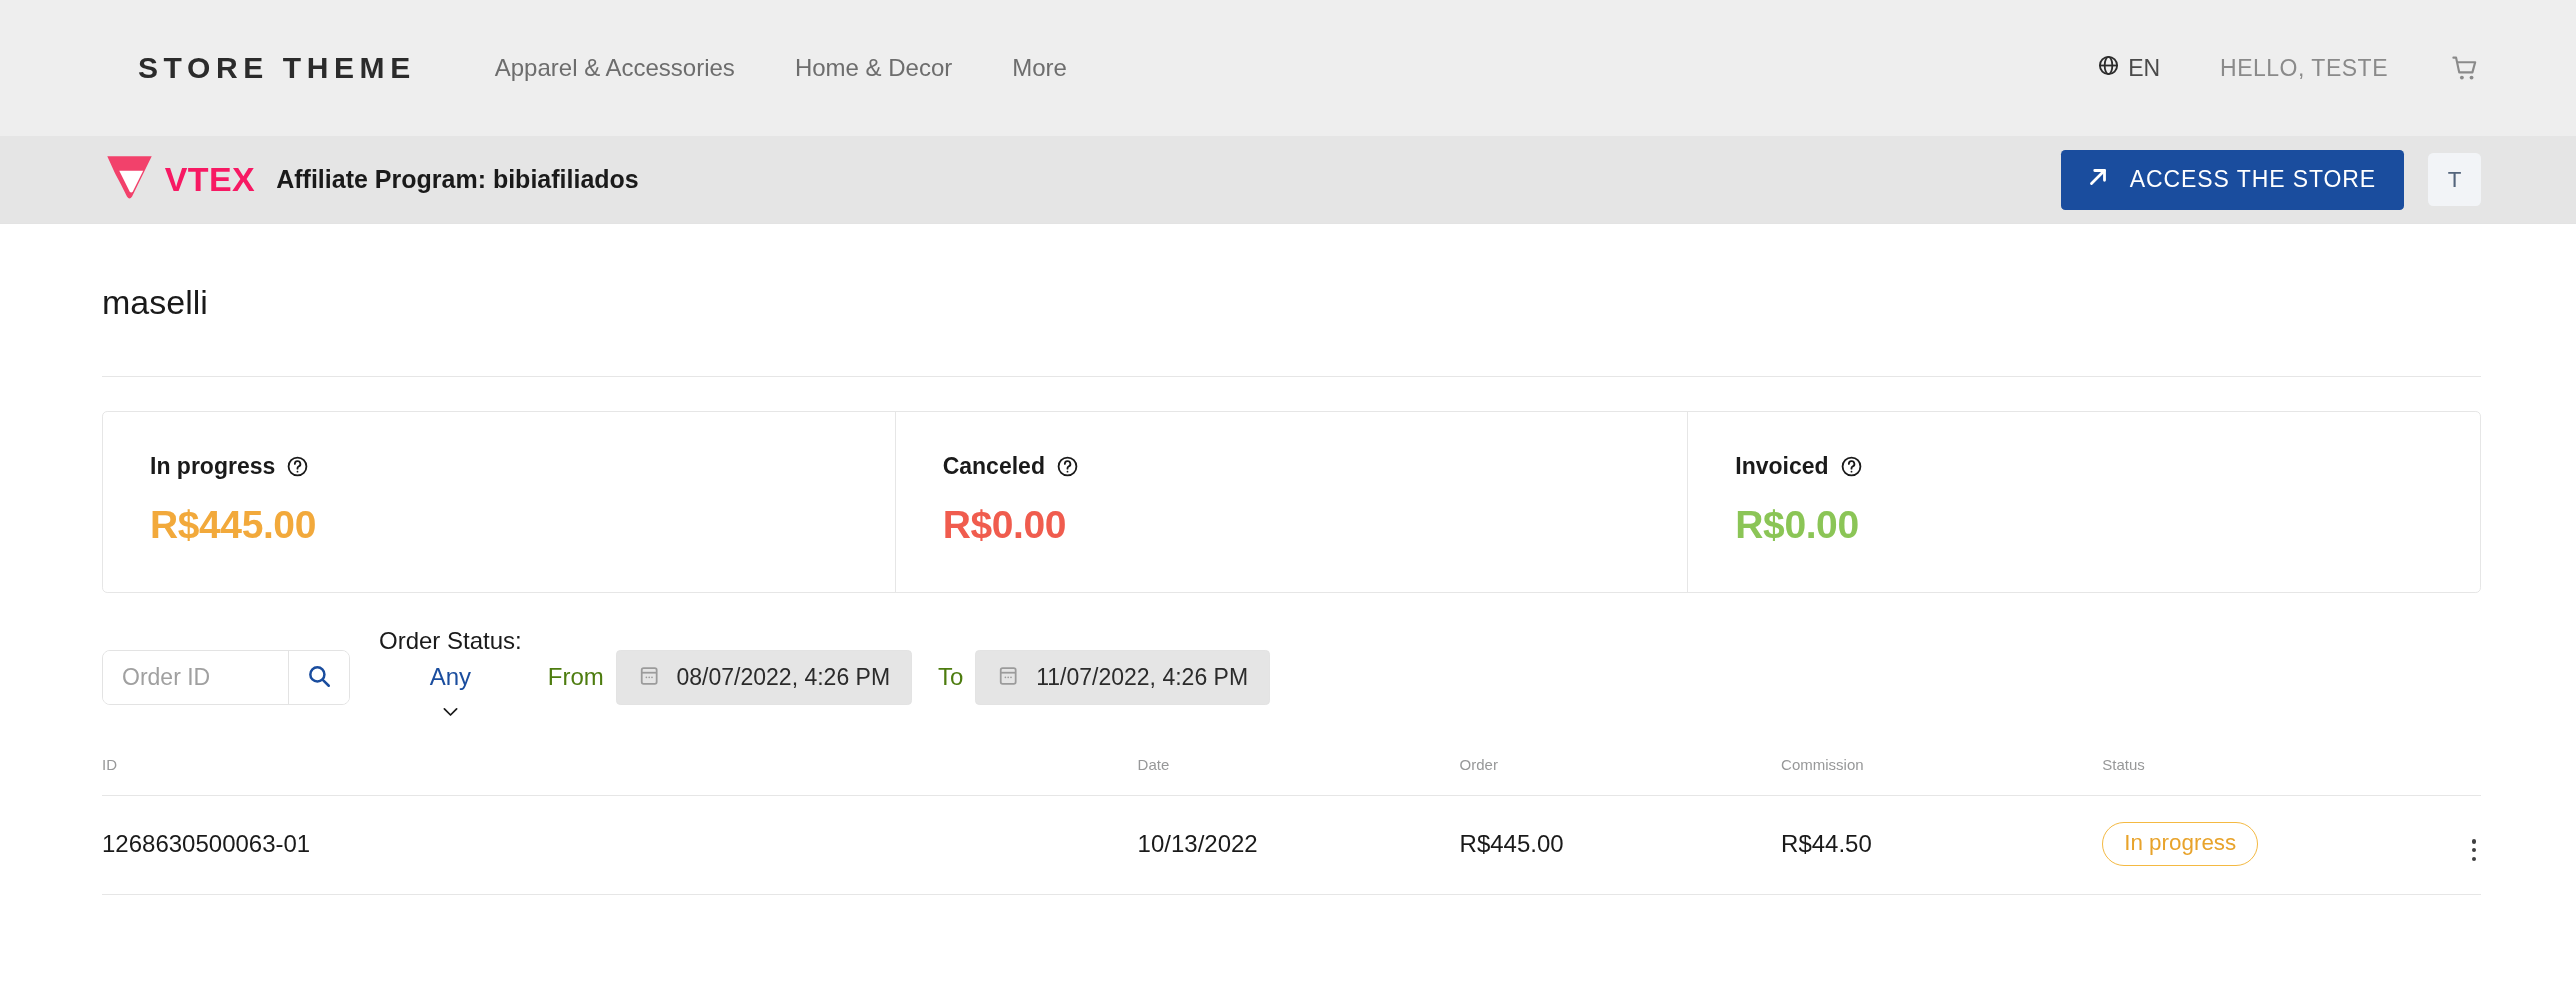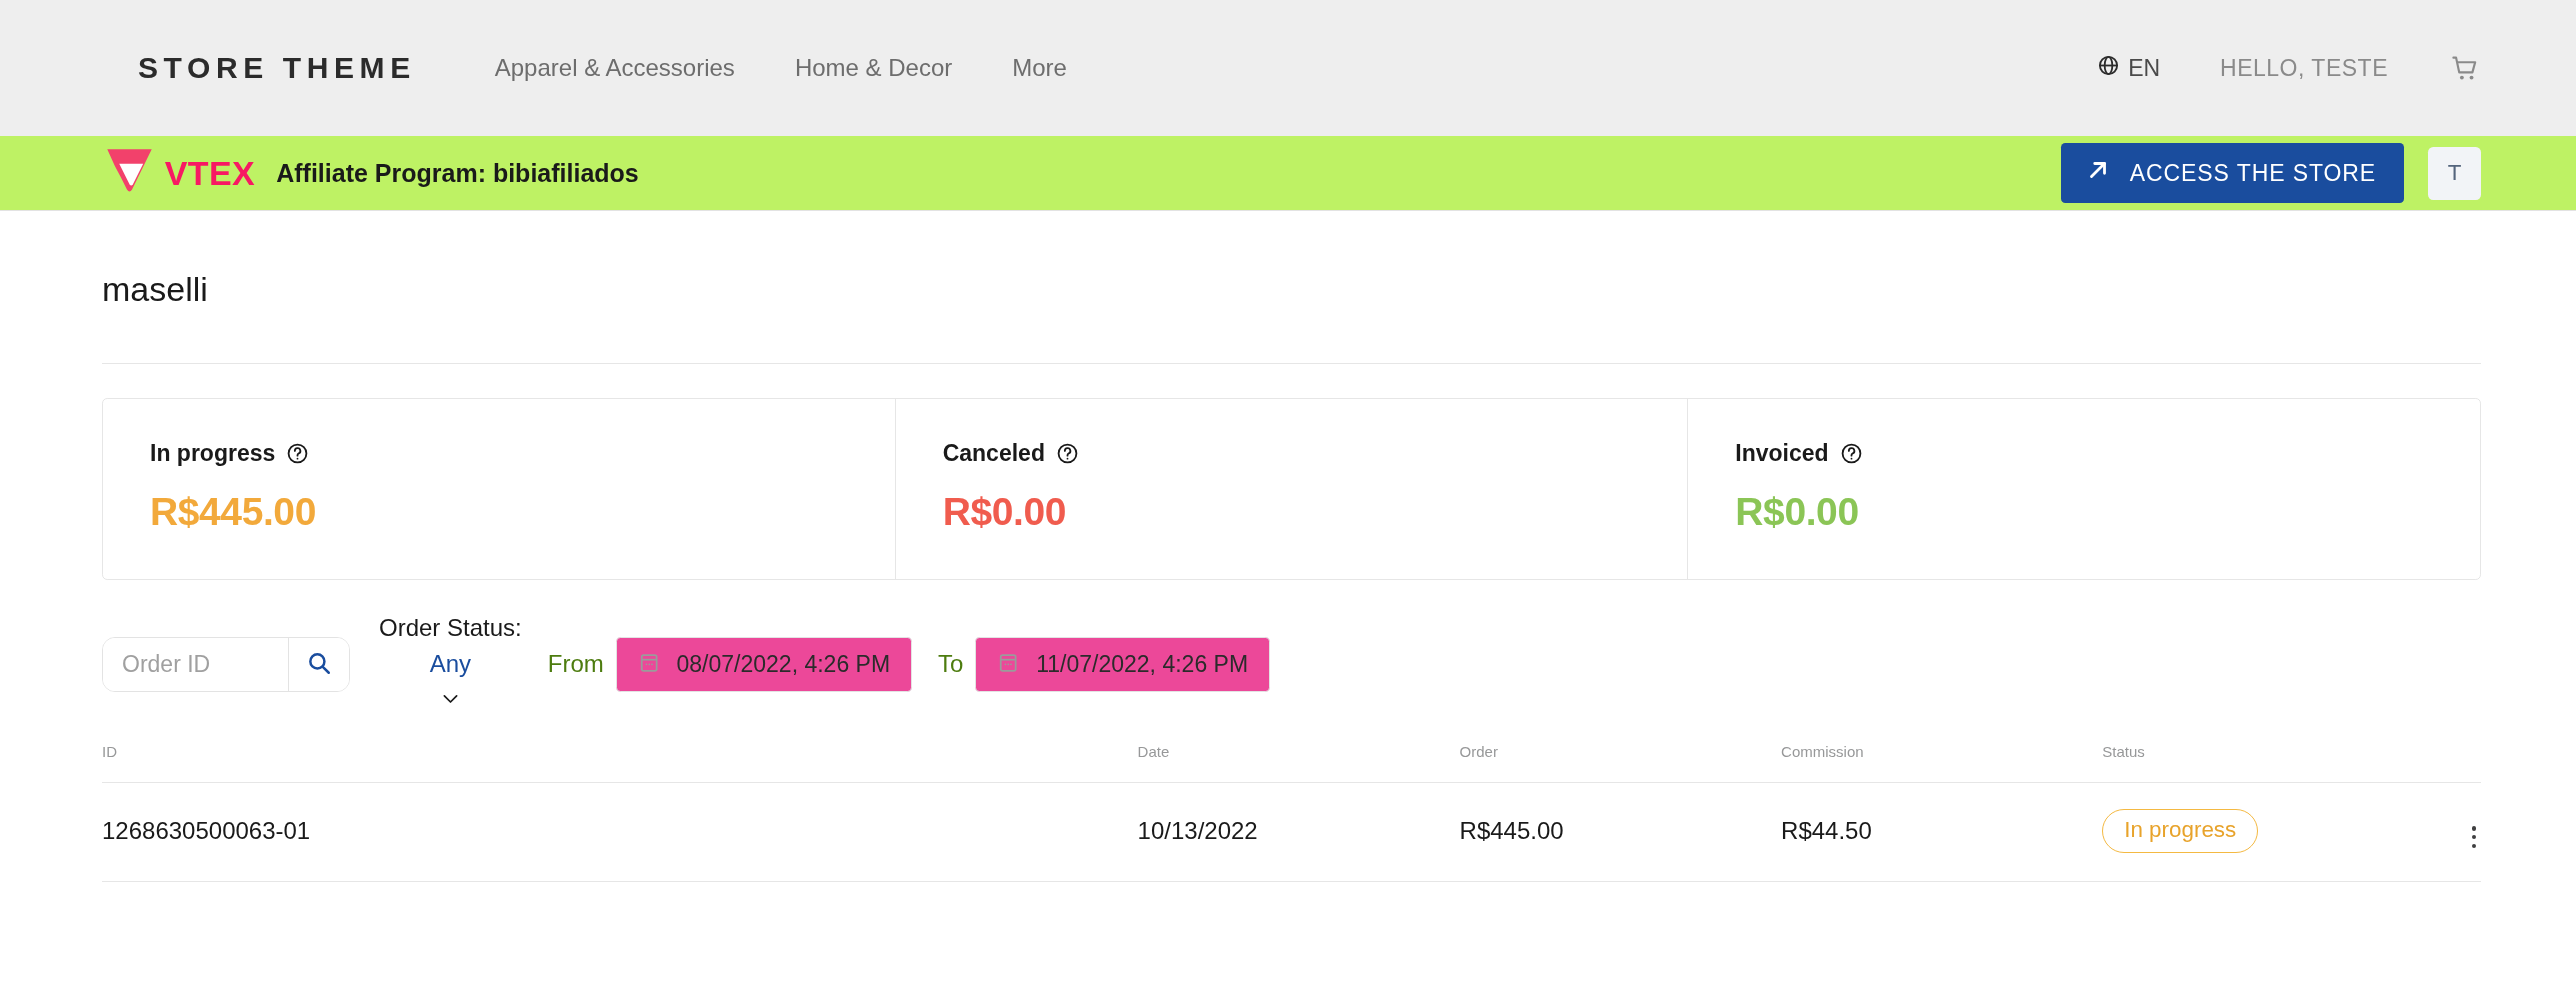--- a/index.html
+++ b/index.html
@@ -79,22 +79,22 @@
     font-size: 23px;
     color: #8a8a8a;
     letter-spacing: 0.5px;
     white-space: nowrap;
     cursor: pointer;
   }
   .cart-block { margin-left: 62px; cursor: pointer; display: flex; align-items: center; }
 
   
   .admin-bar {
-    height: 75px;
-    background: #bef264;
+    height: 88px;
+    background: #e5e5e5;
     border-bottom: 0.9px solid #e3e3e3;
     display: flex;
     align-items: center;
     padding: 0 95px 0 102px;
   }
   .vtex-logo { display: flex; align-items: center; gap: 7.8px; }
   .vtex-word {
     font-size: 34px;
     font-weight: 700;
     color: #f71963;
@@ -186,21 +186,21 @@
   
   .filters {
     margin-top: 34px;
     display: flex;
     align-items: center;
   }
   .orderid-group {
     display: flex;
     height: 55px;
     border: 0.9px solid #e3e3e3;
-    border-radius: 13px;
+    border-radius: 8px;
     overflow: hidden;
     background: #fff;
   }
   .orderid-group input {
     width: 185px;
     border: none;
     outline: none;
     padding: 0 19px;
     font-family: "Liberation Sans", sans-serif;
     font-size: 23px;
@@ -231,21 +231,21 @@
   .status-value { color: #1a4d9e; }
   .date-label {
     margin-left: 26px;
     font-size: 24px;
     color: #4d7c0f;
   }
   .date-field {
     margin-left: 12px;
     height: 55px;
     min-width: 251px;
-    background: #ec4899;
+    background: #e5e5e5;
     border: 0.9px solid #e3e3e3;
     border-radius: 4.3px;
     display: flex;
     align-items: center;
     gap: 16.4px;
     padding: 0 21px;
     cursor: pointer;
   }
   .date-text { font-size: 23px; color: #2b2b2b; white-space: nowrap; }
 

